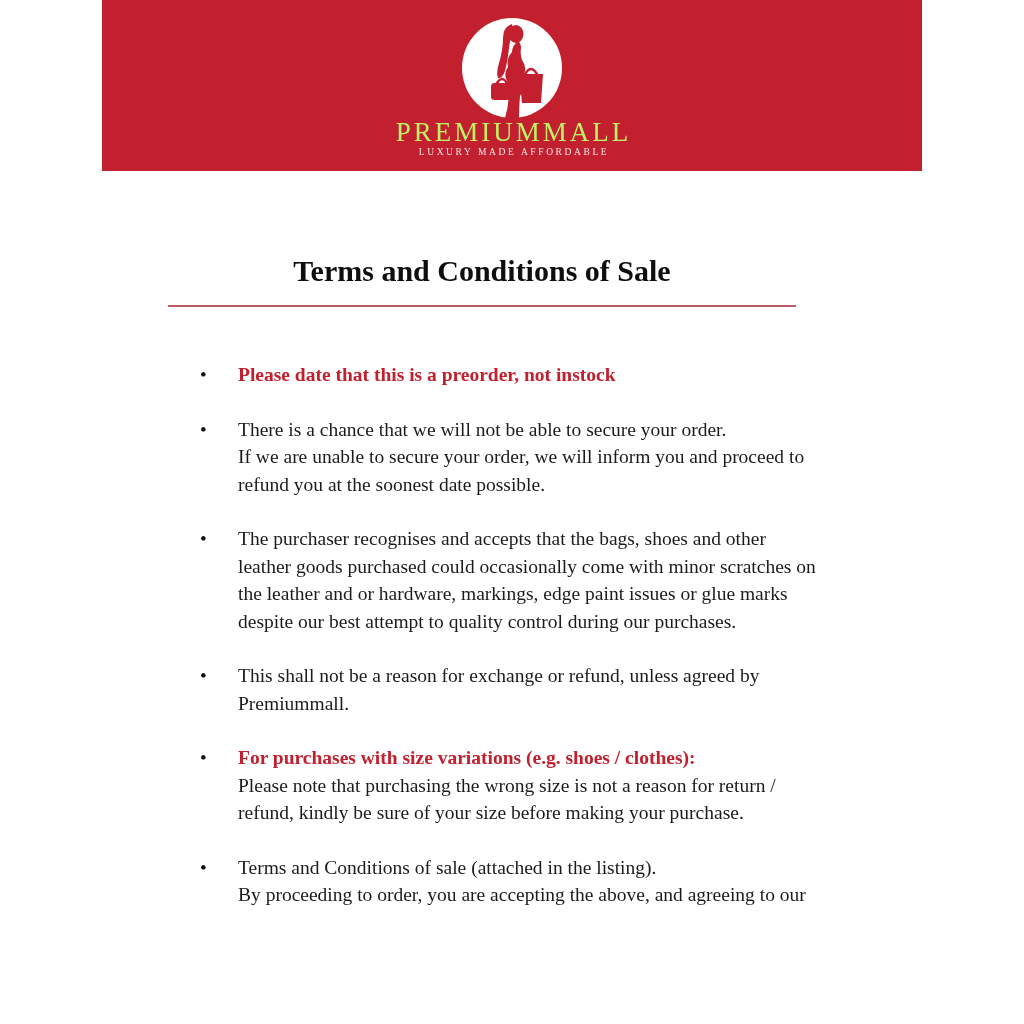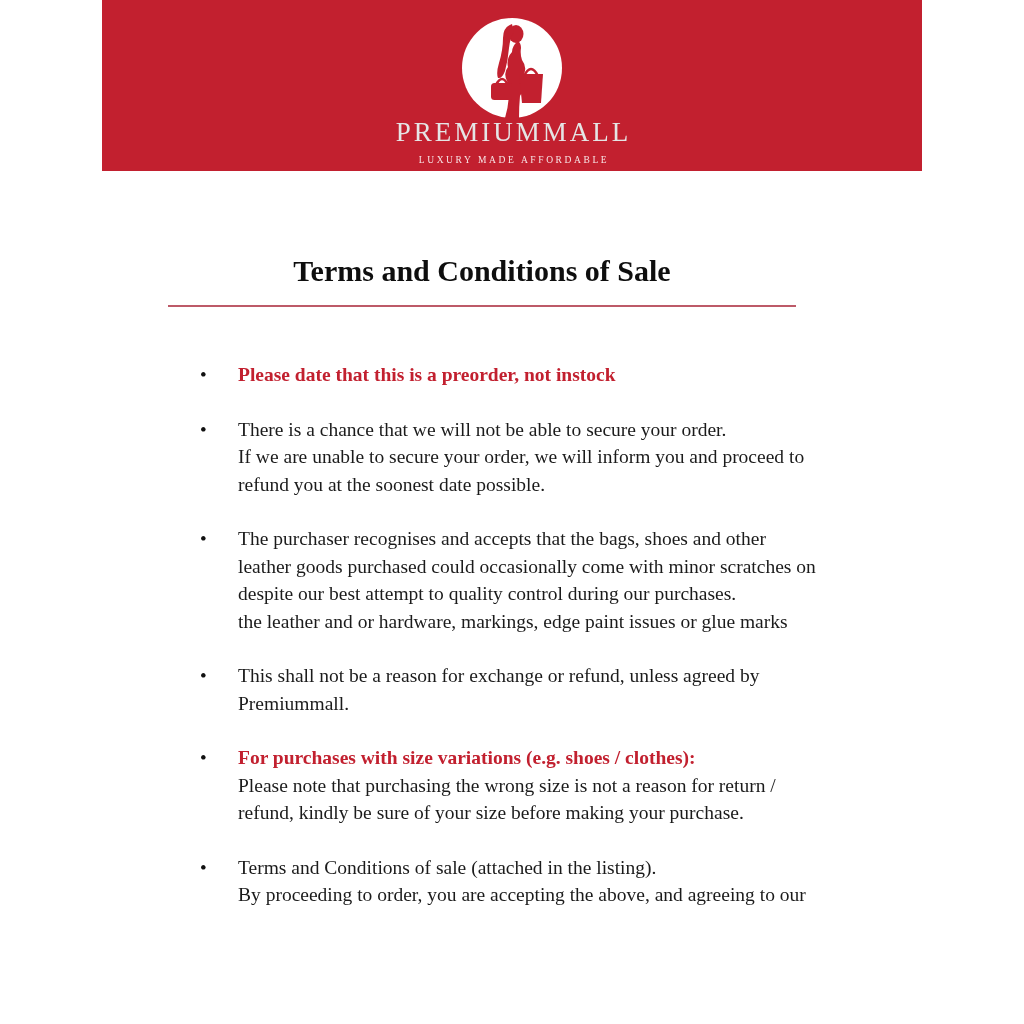--- a/index.html
+++ b/index.html
@@ -26,29 +26,29 @@
     text-align: center;
   }
   .logo-wrap {
     width: 100px;
     height: 100px;
     margin: 18px auto 0 auto;
   }
   .logo-wrap svg { display: block; width: 100px; height: 100px; }
   .brand {
     margin-top: 1px;
-    color: #e5e5e5;
+    color: #bef264;
     font-size: 27px;
     line-height: 26px;
     letter-spacing: 3px;
     padding-left: 3px; 
     font-weight: 400;
   }
   .tagline {
-    margin-top: 10px;
+    margin-top: 2px;
     color: rgba(255,255,255,0.88);
     font-size: 9.5px;
     line-height: 11px;
     letter-spacing: 2.6px;
     padding-left: 4px;
     font-weight: 400;
   }
   
   .doc-title {
     margin: 0;
@@ -136,22 +136,22 @@
           <span class="line">If we are unable to secure your order, we will inform you and proceed to</span>
           <span class="line">refund you at the soonest date possible.</span>
         </span>
       </li>
 
       <li>
         <span class="bullet-marker">•</span>
         <span class="bullet-text">
           <span class="line">The purchaser recognises and accepts that the bags, shoes and other</span>
           <span class="line">leather goods purchased could occasionally come with minor scratches on</span>
+          <span class="line">the leather and or hardware, markings, edge paint issues or glue marks</span>
           <span class="line">despite our best attempt to quality control during our purchases.</span>
-          <span class="line">the leather and or hardware, markings, edge paint issues or glue marks</span>
         </span>
       </li>
 
       <li>
         <span class="bullet-marker">•</span>
         <span class="bullet-text">
           <span class="line">This shall not be a reason for exchange or refund, unless agreed by</span>
           <span class="line">Premiummall.</span>
         </span>
       </li>

